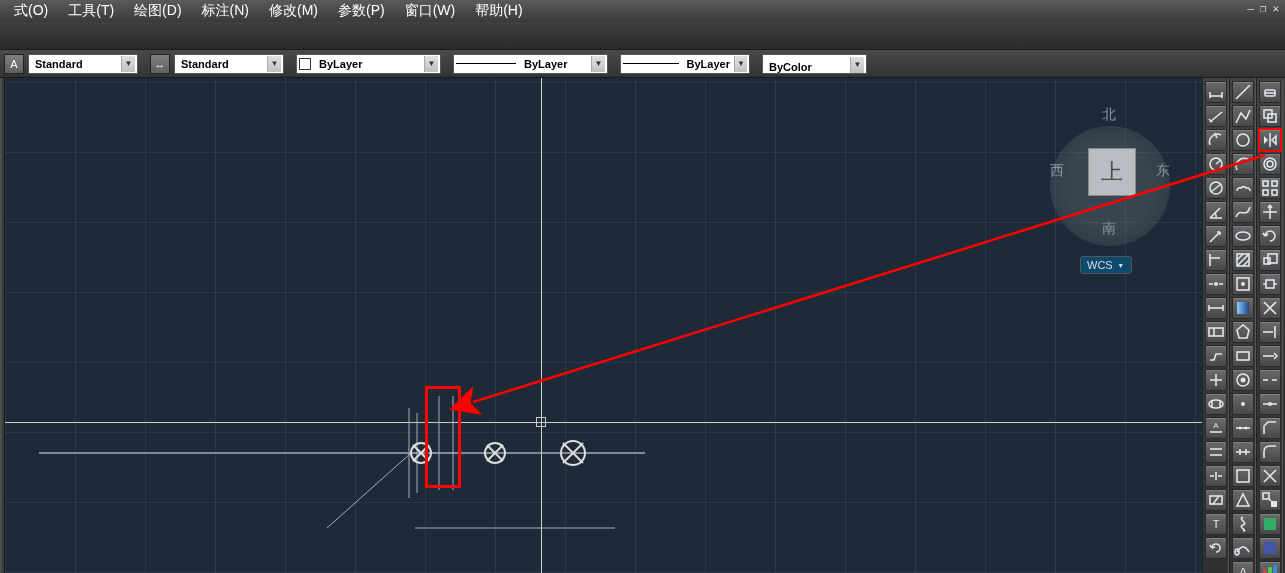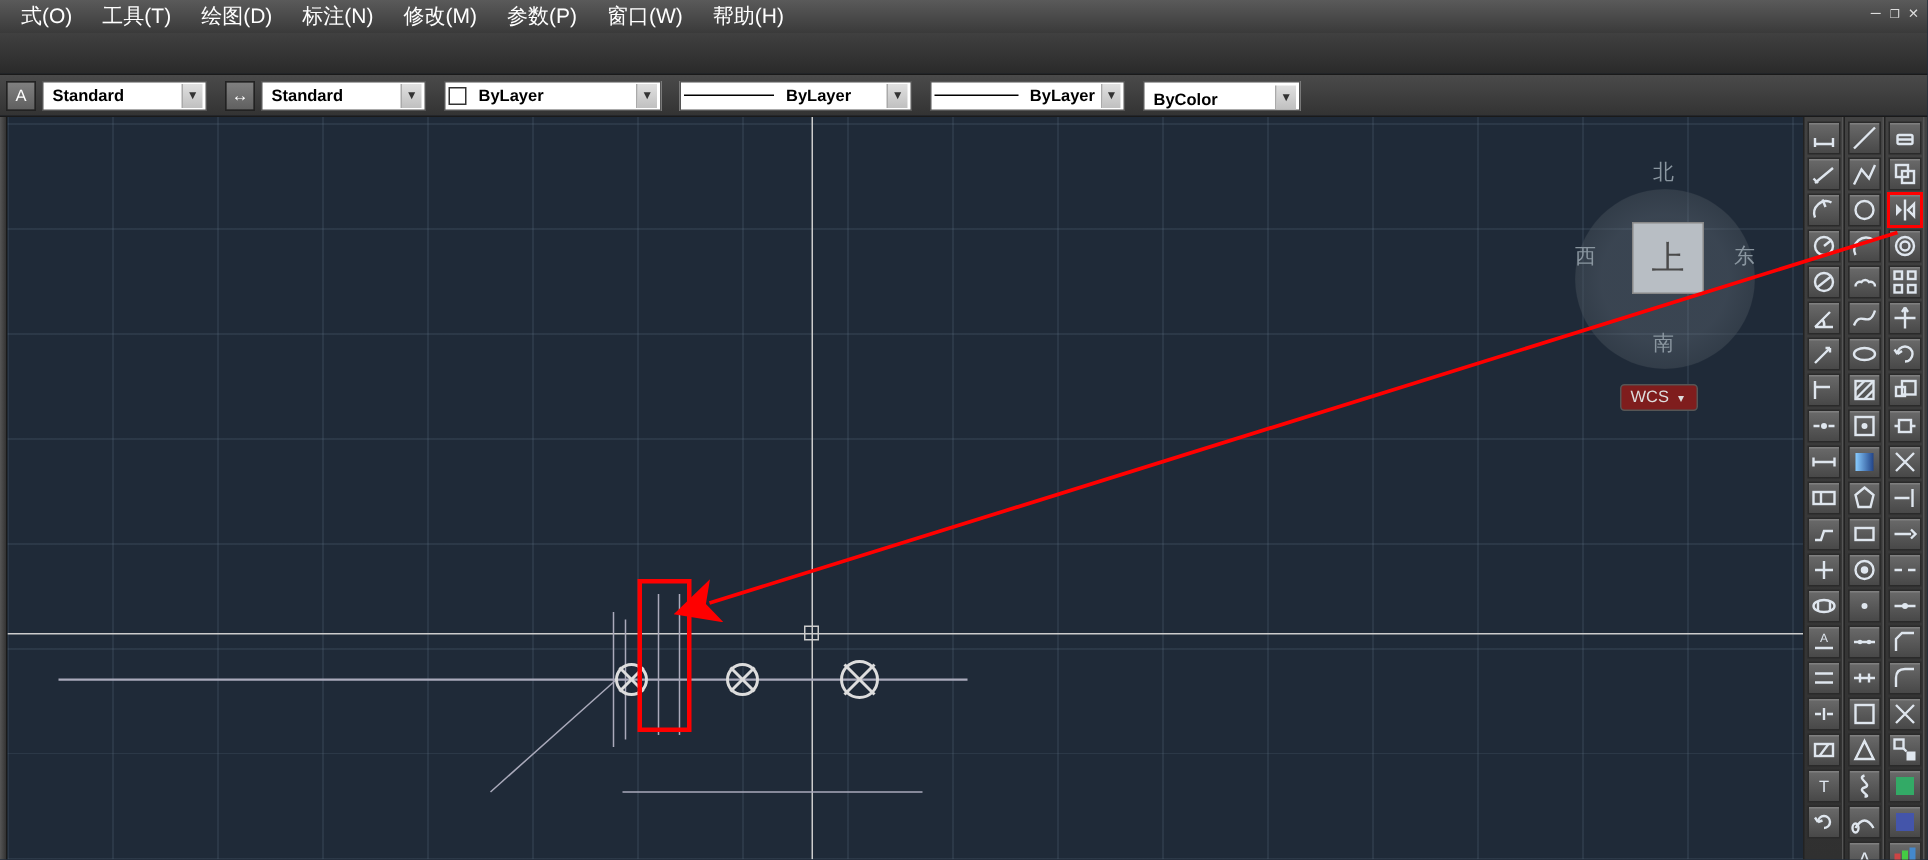--- a/index.html
+++ b/index.html
@@ -180,21 +180,21 @@
       color: #8a96a0;
       font-size: 14px;
     }
     .vc-n { top: 18px; left: 58px; }
     .vc-s { top: 132px; left: 58px; }
     .vc-e { top: 74px; left: 112px; }
     .vc-w { top: 74px; left: 6px; }
     .wcs-badge {
       position: absolute;
       top: 168px; left: 36px;
-      background: #7f1d1d;
+      background: #0c4a6e;
       color: #ddd;
       font-size: 11px;
       padding: 2px 8px 2px 6px;
       border-radius: 3px;
       border: 1px solid #555;
       cursor: pointer;
       display: flex; gap: 6px; align-items: center;
     }
     .palettes {
       position: absolute;

